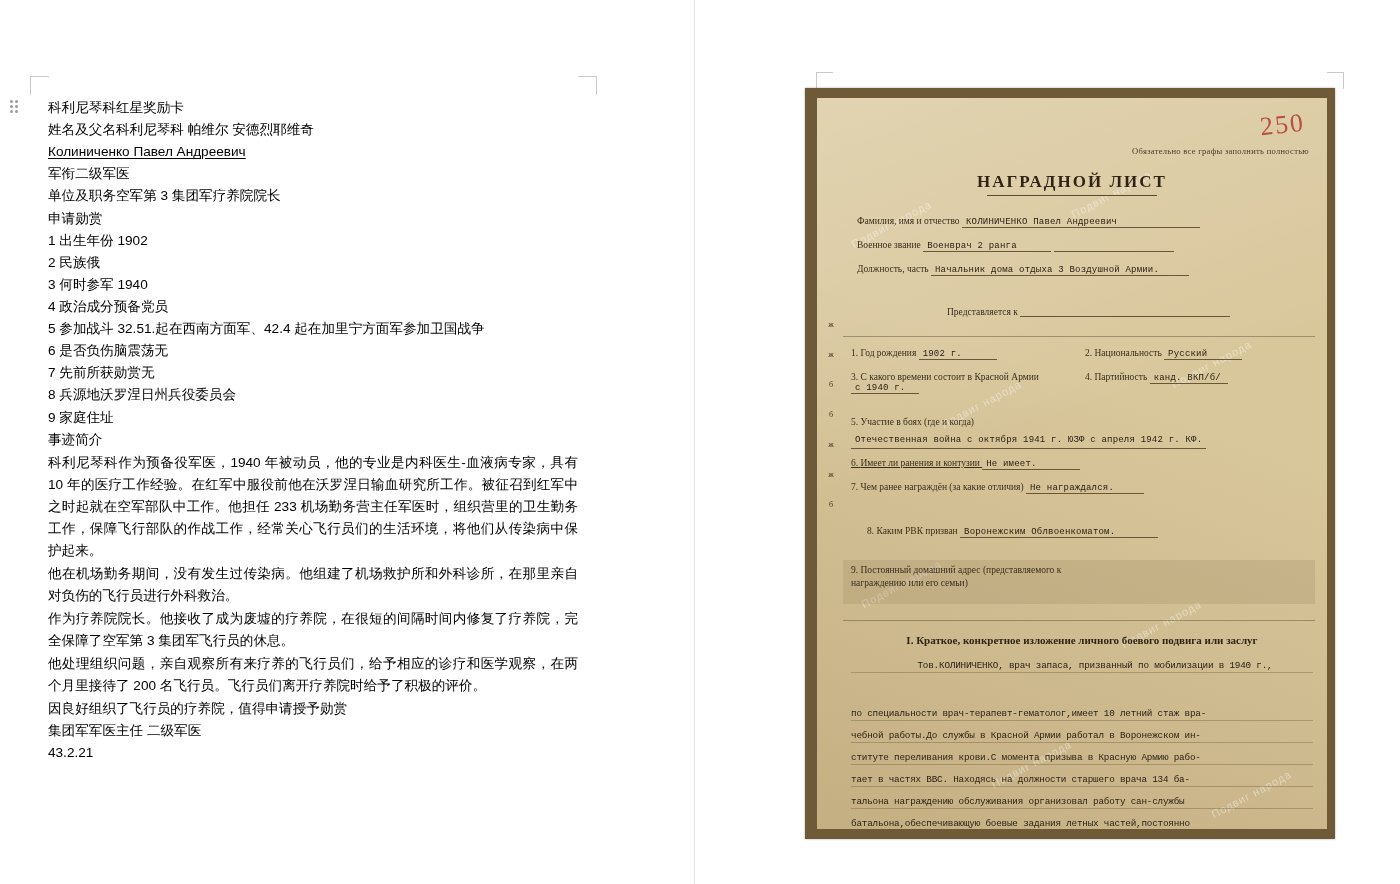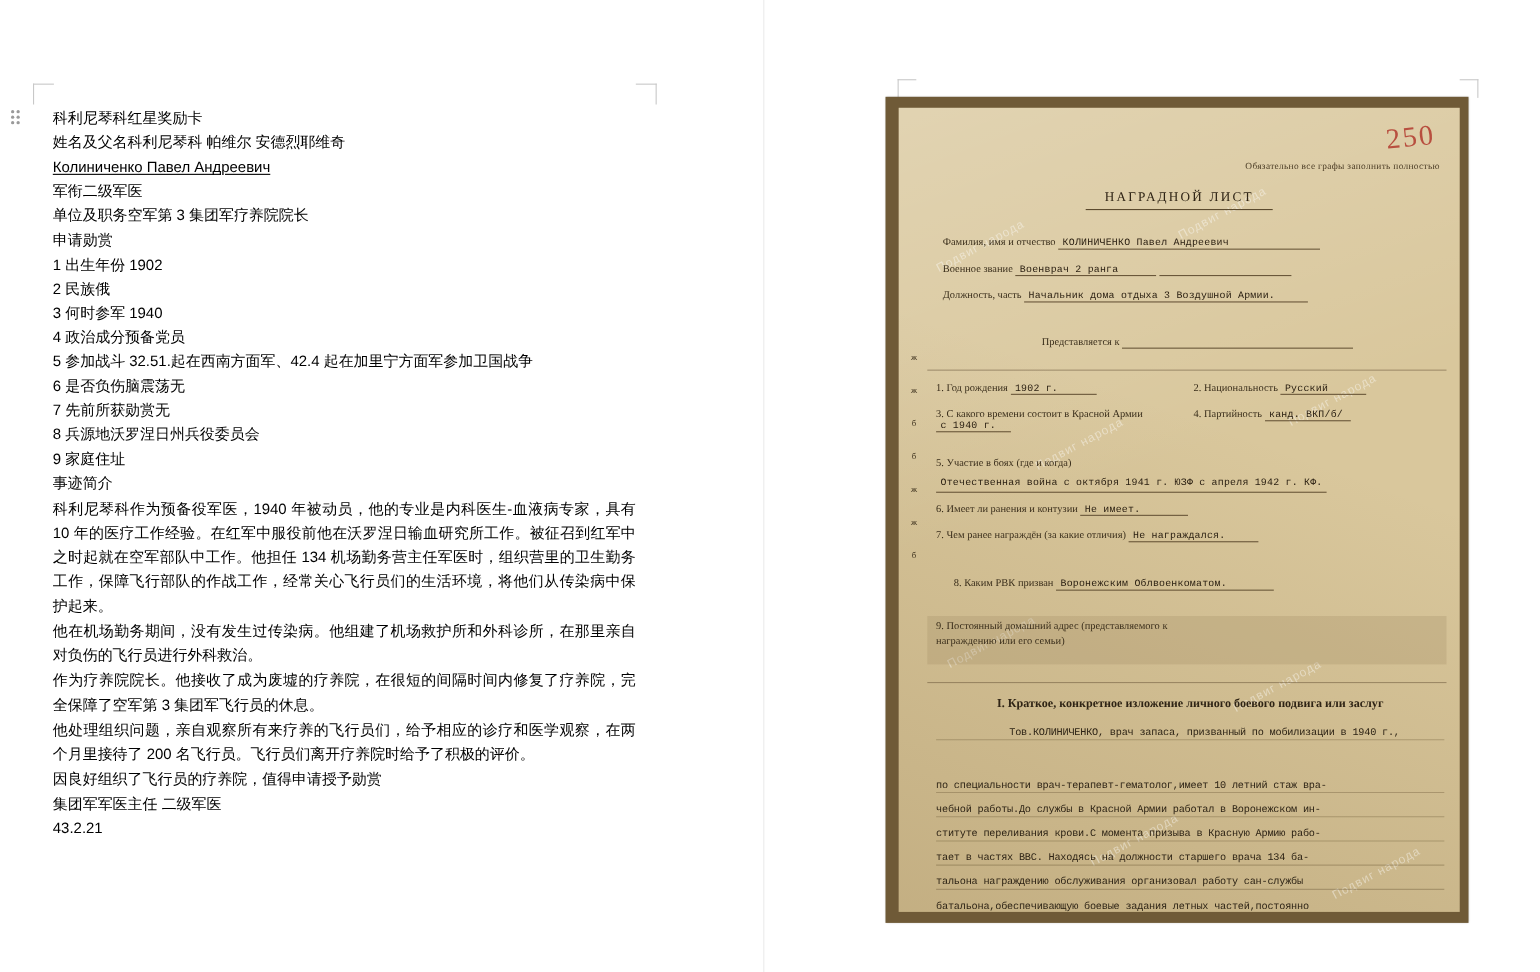--- a/index.html
+++ b/index.html
@@ -168,22 +168,22 @@
     top: 48px;
     font-size: 8.5px;
     color: #4a3b24;
     letter-spacing: 0.3px;
   }
   .scan-title {
     position: absolute;
     left: 0; right: 0;
     top: 74px;
     text-align: center;
-    font-size: 12px;
-    font-weight: normal;
+    font-size: 17px;
+    font-weight: bold;
     letter-spacing: 2px;
     color: #2f2415;
   }
   .scan-title::after {
     content: "";
     display: block;
     width: 170px;
     height: 1px;
     background: #5b4a2e;
     margin: 3px auto 0;
@@ -298,21 +298,21 @@
         <p>2 民族俄</p>
         <p>3 何时参军 1940</p>
         <p>4 政治成分预备党员</p>
         <p>5 参加战斗 32.51.起在西南方面军、42.4 起在加里宁方面军参加卫国战争</p>
         <p>6 是否负伤脑震荡无</p>
         <p>7 先前所获勋赏无</p>
         <p>8 兵源地沃罗涅日州兵役委员会</p>
         <p>9 家庭住址</p>
         <p>事迹简介</p>
 
-        <p class="para">科利尼琴科作为预备役军医，1940 年被动员，他的专业是内科医生-血液病专家，具有 10 年的医疗工作经验。在红军中服役前他在沃罗涅日输血研究所工作。被征召到红军中之时起就在空军部队中工作。他担任 134 机场勤务营主任军医时，组织营里的卫生勤务工作，保障飞行部队的作战工作，经常关心飞行员们的生活环境，将他们从传染病中保护起来。</p>
+        <p class="para">科利尼琴科作为预备役军医，1940 年被动员，他的专业是内科医生-血液病专家，具有 10 年的医疗工作经验。在红军中服役前他在沃罗涅日输血研究所工作。被征召到红军中之时起就在空军部队中工作。他担任 233 机场勤务营主任军医时，组织营里的卫生勤务工作，保障飞行部队的作战工作，经常关心飞行员们的生活环境，将他们从传染病中保护起来。</p>
         <p class="para">他在机场勤务期间，没有发生过传染病。他组建了机场救护所和外科诊所，在那里亲自对负伤的飞行员进行外科救治。</p>
         <p class="para">作为疗养院院长。他接收了成为废墟的疗养院，在很短的间隔时间内修复了疗养院，完全保障了空军第 3 集团军飞行员的休息。</p>
         <p class="para">他处理组织问题，亲自观察所有来疗养的飞行员们，给予相应的诊疗和医学观察，在两个月里接待了 200 名飞行员。飞行员们离开疗养院时给予了积极的评价。</p>
         <p class="para">因良好组织了飞行员的疗养院，值得申请授予勋赏</p>
 
         <p>集团军军医主任  二级军医</p>
         <p>43.2.21</p>
       </div>
 
     </div>
@@ -381,21 +381,21 @@
           <span class="lbl">Партийность</span>
           <span class="val" style="min-width:70px">канд. ВКП/б/</span>
         </div>
 
         <div class="fld" style="left:34px; top:316px; white-space:normal; width:440px; line-height:1.8;">
           <span>5.</span>
           <span class="lbl">Участие в боях (где и когда)</span>
           <span class="val" style="min-width:250px">Отечественная война с октября 1941 г. ЮЗФ с апреля 1942 г. КФ.</span>
         </div>
 
-        <div class="fld" style="left:34px; top:360px;">
+        <div class="fld" style="left:34px; top:360px;text-decoration:underline;">
           <span>6.</span>
           <span class="lbl">Имеет ли ранения и контузии</span>
           <span class="val" style="min-width:90px">Не имеет.</span>
         </div>
         <div class="fld" style="left:34px; top:384px;">
           <span>7.</span>
           <span class="lbl">Чем ранее награждён (за какие отличия)</span>
           <span class="val" style="min-width:110px">Не награждался.</span>
         </div>
 

